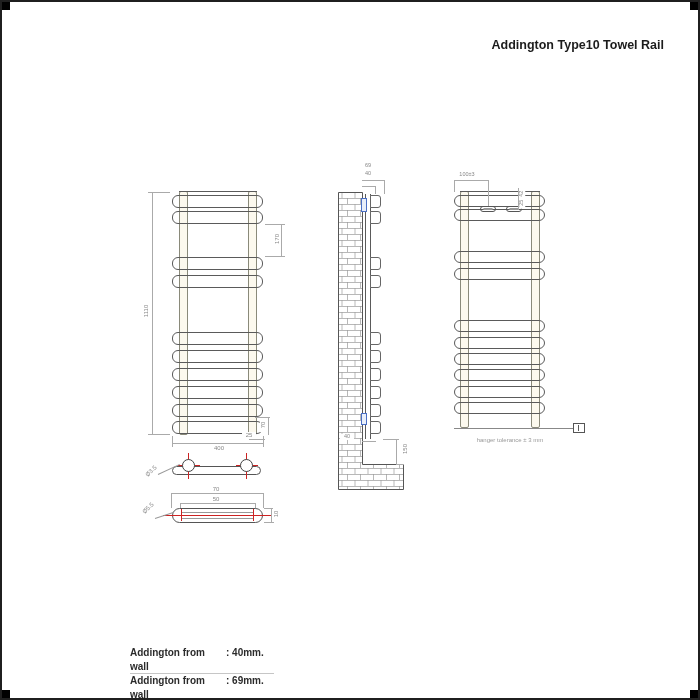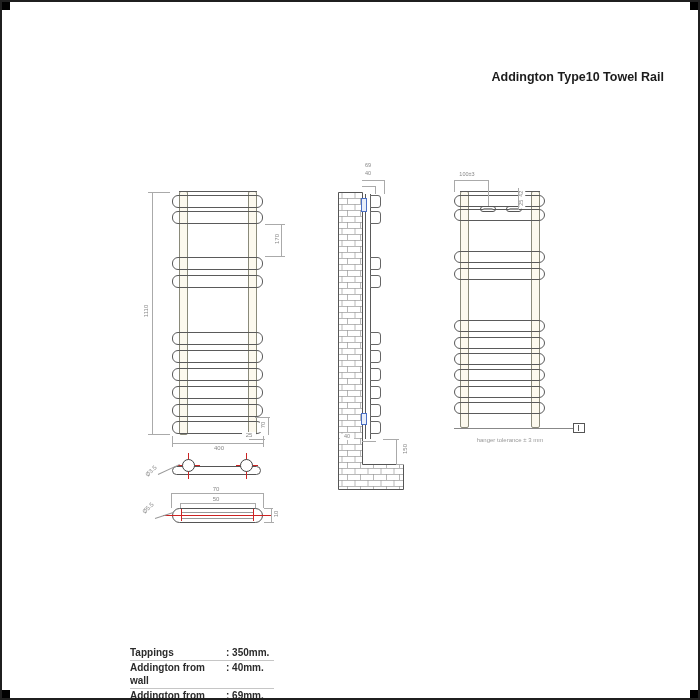--- a/index.html
+++ b/index.html
@@ -1,19 +1,19 @@
 <!DOCTYPE html>
 <html><head>
 <meta charset="utf-8">
 <style>
   html,body{margin:0;padding:0;background:#fff;font-family:"Liberation Sans",sans-serif;}
   .sheet{position:relative;width:700px;height:700px;background:#fff;box-sizing:border-box;border:2px solid #1f1f1f;overflow:hidden;}
   .corner{position:absolute;width:8px;height:8px;background:#000;}
   .title-block{position:absolute;top:36px;right:34px;text-align:right;color:#1c1c1c;}
-  .title-line1{font-size:12.5px;font-weight:bold;margin-top:32px;}
+  .title-line1{font-size:12.5px;font-weight:bold;}
   .title-line2{font-size:12px;font-weight:bold;margin-top:3px;}
   .hl{position:absolute;height:1px;background:#aaa;}
   .vl{position:absolute;width:1px;background:#aaa;}
   .dkh{position:absolute;height:1px;background:#5a5a5a;}
   .dkv{position:absolute;width:1px;background:#5a5a5a;}
   .redh{position:absolute;height:1px;background:#cc2222;}
   .redv{position:absolute;width:1px;background:#cc2222;}
   .dt{position:absolute;font-size:6px;color:#888;line-height:1;white-space:nowrap;text-align:center;background:#fff;padding:0 1px;}
   .dts{font-size:5.5px;}
   .r90{transform:rotate(-90deg);}
@@ -198,24 +198,20 @@
     <div class="dt dts r90" style="left:514px;top:198px;width:10px">25</div>
 
     <div class="hl" style="left:452px;top:426px;width:120px;background:#888"></div>
     <div class="detailbox" style="left:571px;top:421px;width:12px;height:10px"></div>
     <div class="dkv" style="left:576px;top:423px;height:6px"></div>
     <div class="note" style="left:452px;top:435px;width:112px">hanger tolerance ± 3 mm</div>
   </div>
 
   <div class="specs">
     <div class="row">
-      <span class="lbl">Tappings</span>
-      <span class="val">: 350mm.</span>
-    </div>
-    <div class="row">
       <span class="lbl">Addington from wall</span>
       <span class="val">: 40mm.</span>
     </div>
     <div class="row">
       <span class="lbl">Addington from wall</span>
       <span class="val">: 69mm.</span>
     </div>
   </div>
 </div>
 

